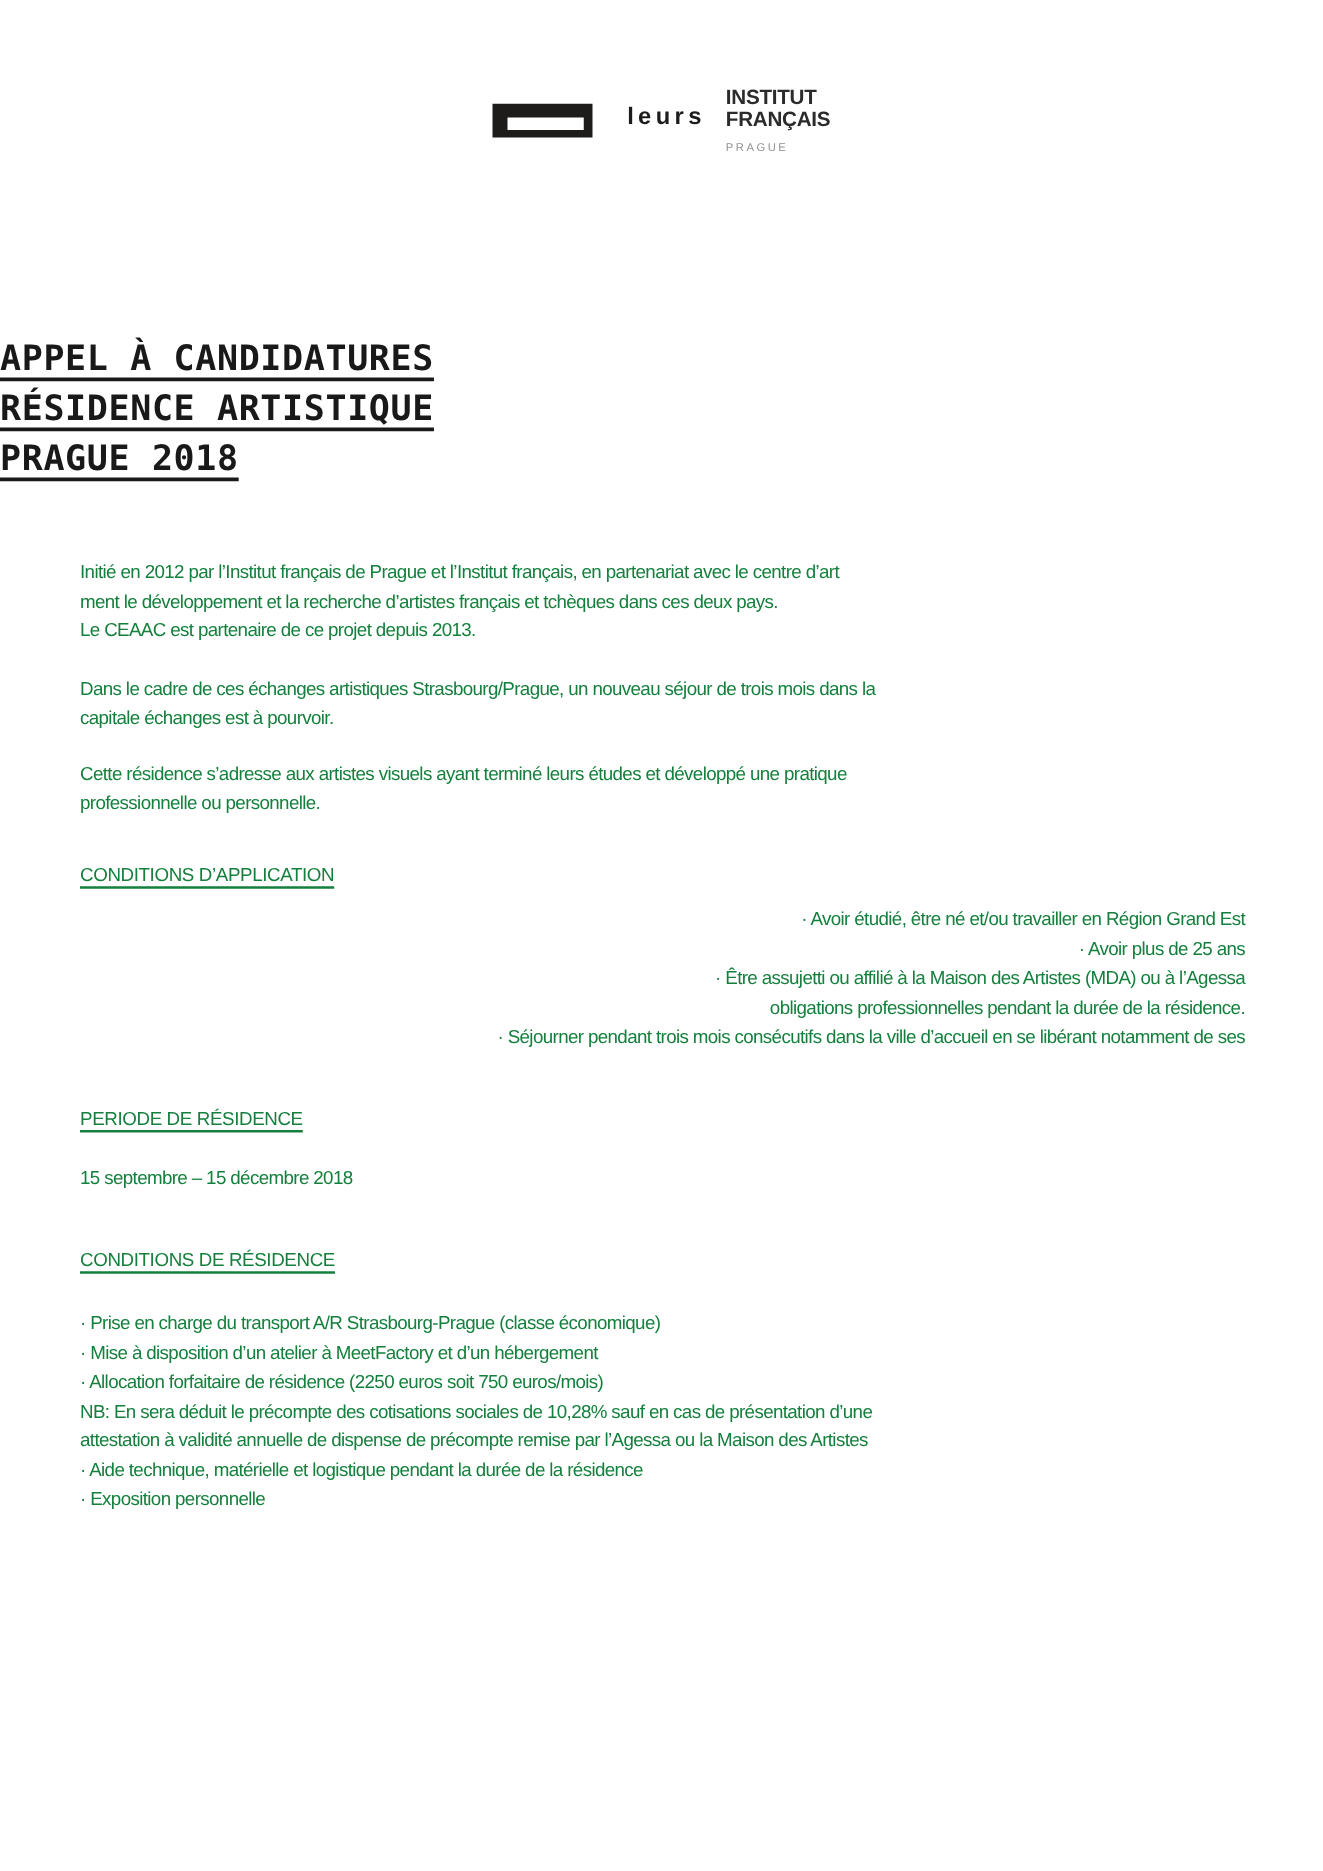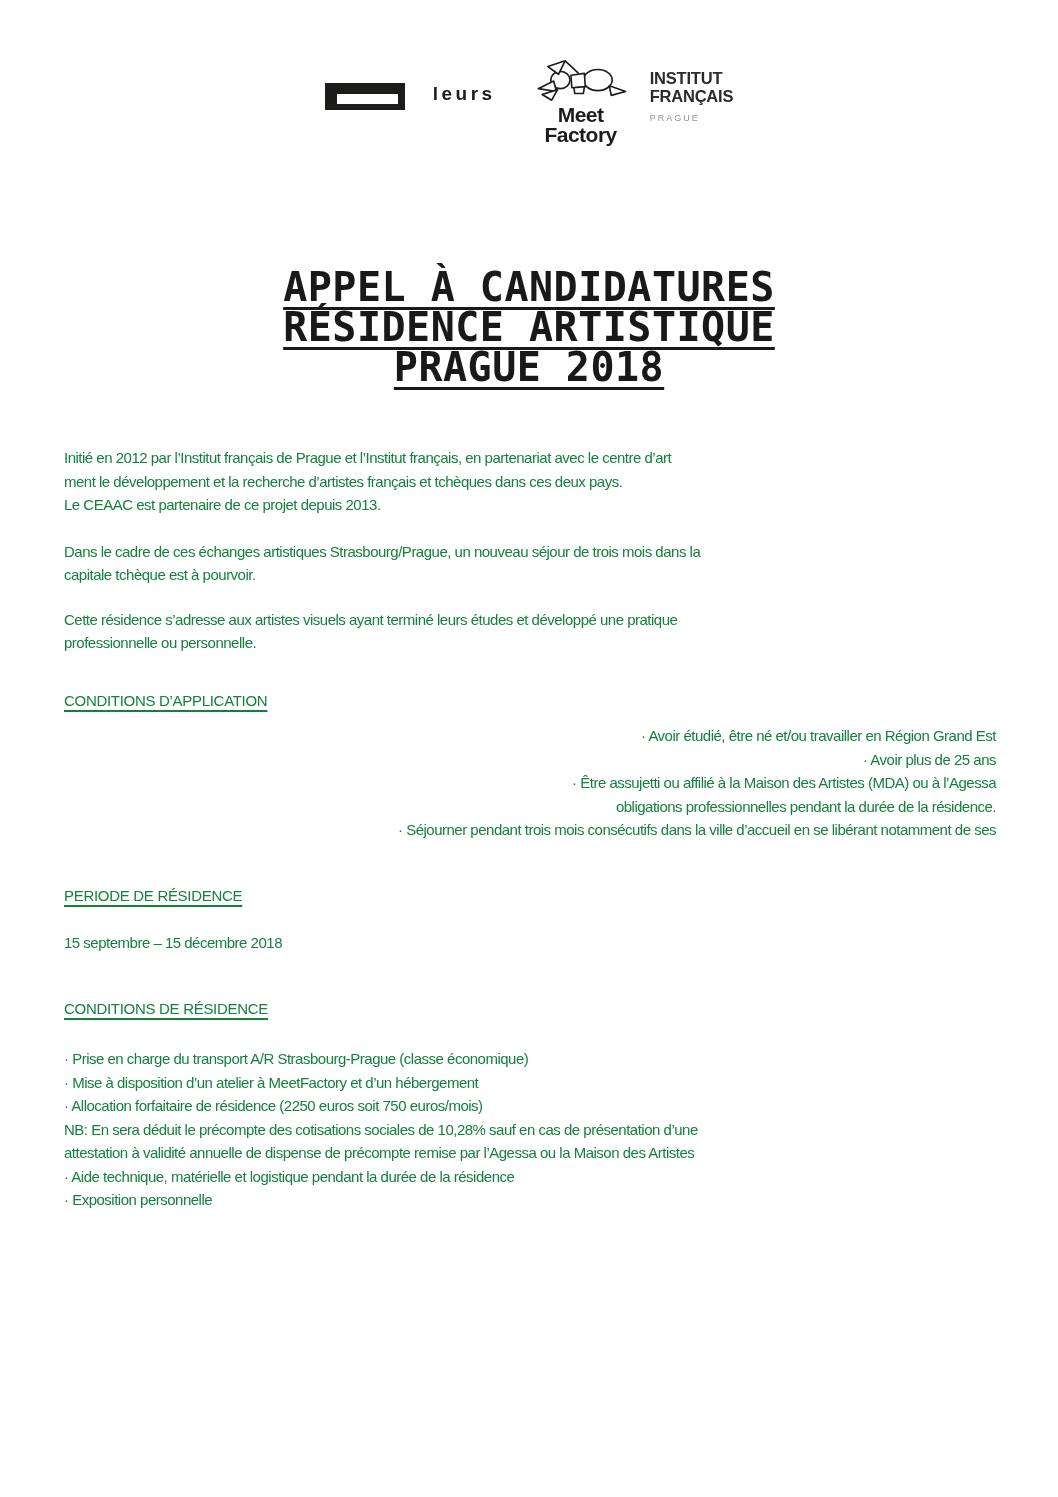--- a/index.html
+++ b/index.html
@@ -43,23 +43,23 @@
   .if-line{
     font-weight:700;font-size:16.5px;line-height:17.5px;letter-spacing:-0.2px;
   }
   .if-city{
     margin-top:8px;font-size:9px;letter-spacing:2px;color:#919191;font-weight:400;
   }
 
   
   .title-block{
     position:absolute;top:267px;left:0;width:100%;
-    text-align:center;
+    text-align:left;
     font-family:"DejaVu Sans Mono", monospace;
-    font-size:40px;font-weight:700;color:#191919;
+    font-size:28px;font-weight:700;color:#191919;
     line-height:40px;letter-spacing:0.5px;
   }
   .title-line{
     text-decoration:underline;
     text-decoration-thickness:2.5px;
     text-underline-offset:6px;
   }
 
   
   .content{
@@ -89,35 +89,20 @@
 <div class="page">
 
   <div class="logos">
 
     <div class="ceaac-mark">
       <div class="bar"></div>
     </div>
 
     <div class="ceaac-text">leurs</div>
 
-    <div class="meetfactory">
-      <svg width="102" height="48" viewBox="0 0 105 50" fill="#ffffff" stroke="#1c1c1c" stroke-width="1.7" stroke-linejoin="round">
-        <ellipse cx="70" cy="24" rx="15" ry="11"></ellipse>
-        <path d="M42 19 L56 17 L57 31 L43 32 Z"></path>
-        <path d="M45 32 L56 31 L55 38 L46 38 Z"></path>
-        <path d="M82 30 L99 36 L84 40 Z"></path>
-        <ellipse cx="31" cy="24" rx="10" ry="9"></ellipse>
-        <path d="M8 33 L24 25 L27 36 Z"></path>
-        <path d="M12 39 L28 34 L22 45 Z"></path>
-        <path d="M18 10 L36 4 L29 18 Z"></path>
-        <path d="M36 4 L50 17" fill="none"></path>
-      </svg>
-      <div class="mf-word">Meet</div>
-      <div class="mf-word">Factory</div>
-    </div>
 
     <div class="institut">
       <div class="if-line">INSTITUT</div>
       <div class="if-line">FRANÇAIS</div>
       <div class="if-city">PRAGUE</div>
     </div>
   </div>
 
   <div class="title-block">
     <div class="title-line">APPEL À CANDIDATURES</div>
@@ -128,21 +113,21 @@
   <div class="content">
 
     <div class="para">
       <div class="tline">Initié en 2012 par l’Institut français de Prague et l’Institut français, en partenariat avec le centre d’art</div>
       <div class="tline">ment le développement et la recherche d’artistes français et tchèques dans ces deux pays.</div>
       <div class="tline">Le CEAAC est partenaire de ce projet depuis 2013.</div>
     </div>
 
     <div class="para p2">
       <div class="tline">Dans le cadre de ces échanges artistiques Strasbourg/Prague, un nouveau séjour de trois mois dans la</div>
-      <div class="tline">capitale tchèque est à pourvoir.</div>
+      <div class="tline">capitale échanges est à pourvoir.</div>
     </div>
 
     <div class="para p3">
       <div class="tline">Cette résidence s’adresse aux artistes visuels ayant terminé leurs études et développé une pratique</div>
       <div class="tline">professionnelle ou personnelle.</div>
     </div>
 
     <div class="sec-heading">CONDITIONS D’APPLICATION</div>
 
     <div class="para list1">

